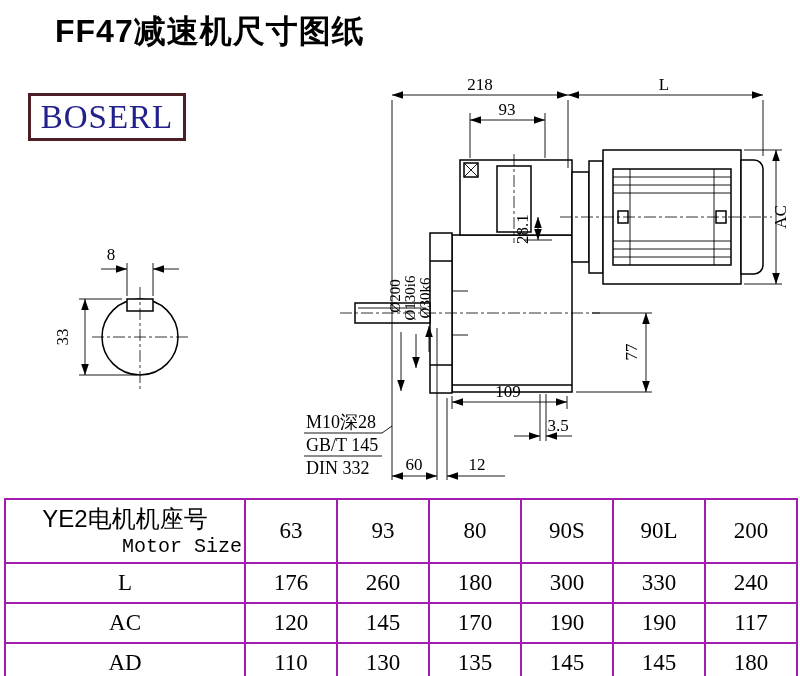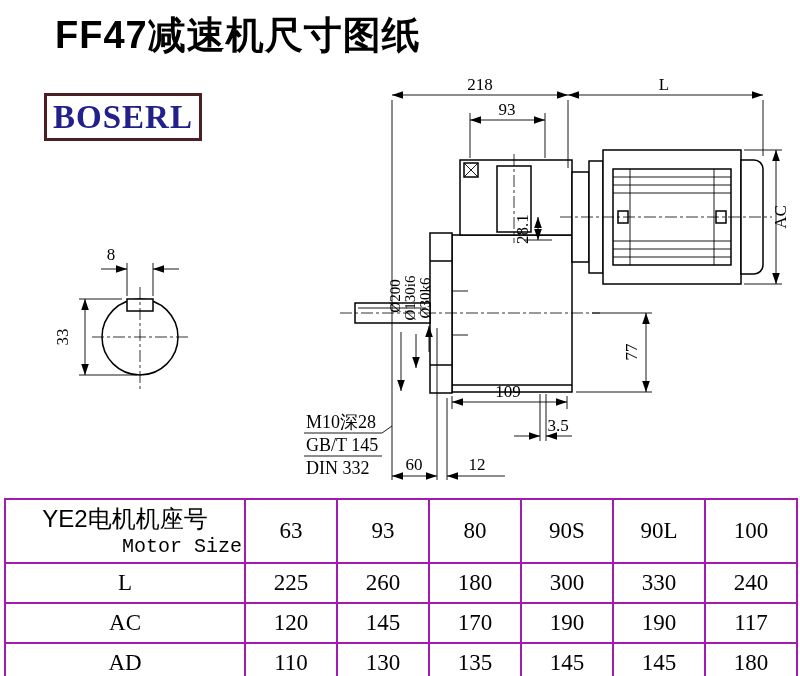--- a/index.html
+++ b/index.html
@@ -1,22 +1,22 @@
 <!DOCTYPE html>
 <html><head>
 <meta charset="utf-8">
 <style>
   html,body{margin:0;padding:0;background:#fff;}
   .page{position:relative;width:800px;height:676px;background:#fff;overflow:hidden;
         font-family:"Liberation Sans",sans-serif;color:#000;}
-  .title{position:absolute;left:55px;top:10px;font-size:38px;font-weight:bold;
+  .title{position:absolute;left:55px;top:10px;font-size:32px;font-weight:bold;
          letter-spacing:1px;font-family:"Liberation Sans",sans-serif;}
-  .logo{position:absolute;left:44px;top:93px;width:152px;height:42px;
+  .logo{position:absolute;left:28px;top:93px;width:152px;height:42px;
         border:3px solid #4b1f24;display:flex;align-items:center;justify-content:center;
-        font-family:"Liberation Serif",serif;font-weight:bold;font-size:33px;
+        font-family:"Liberation Serif",serif;font-weight:normal;font-size:33px;
         color:#22218c;letter-spacing:1px;background:#fff;}
   svg.drawing{position:absolute;left:0;top:0;}
   svg .ol{stroke:#000;stroke-width:1.5;fill:none;}
   svg .olf{stroke:#000;stroke-width:1.5;fill:#fff;}
   svg .tl{stroke:#000;stroke-width:0.9;fill:none;}
   svg .cl{stroke:#000;stroke-width:0.8;fill:none;stroke-dasharray:12 3 3 3;}
   svg text{font-family:"Liberation Serif",serif;font-size:17px;fill:#000;text-anchor:middle;}
   svg text.sm{font-size:15px;}
   svg text.note{font-size:18px;text-anchor:start;}
   table.dim-table{position:absolute;left:4px;top:498px;width:792px;border-collapse:collapse;
@@ -186,25 +186,25 @@
         <tr class="hdr">
       <td>
         <div class="th-cn">YE2电机机座号</div>
         <div class="th-en">Motor Size</div>
       </td>
       <td>63</td>
       <td>93</td>
       <td>80</td>
       <td>90S</td>
       <td>90L</td>
-      <td>100</td>
+      <td>200</td>
     </tr>
     <tr>
       <td>L</td>
-      <td>225</td>
+      <td>176</td>
       <td>260</td>
       <td>180</td>
       <td>300</td>
       <td>330</td>
       <td>240</td>
     </tr>
     <tr>
       <td>AC</td>
       <td>120</td>
       <td>145</td>

